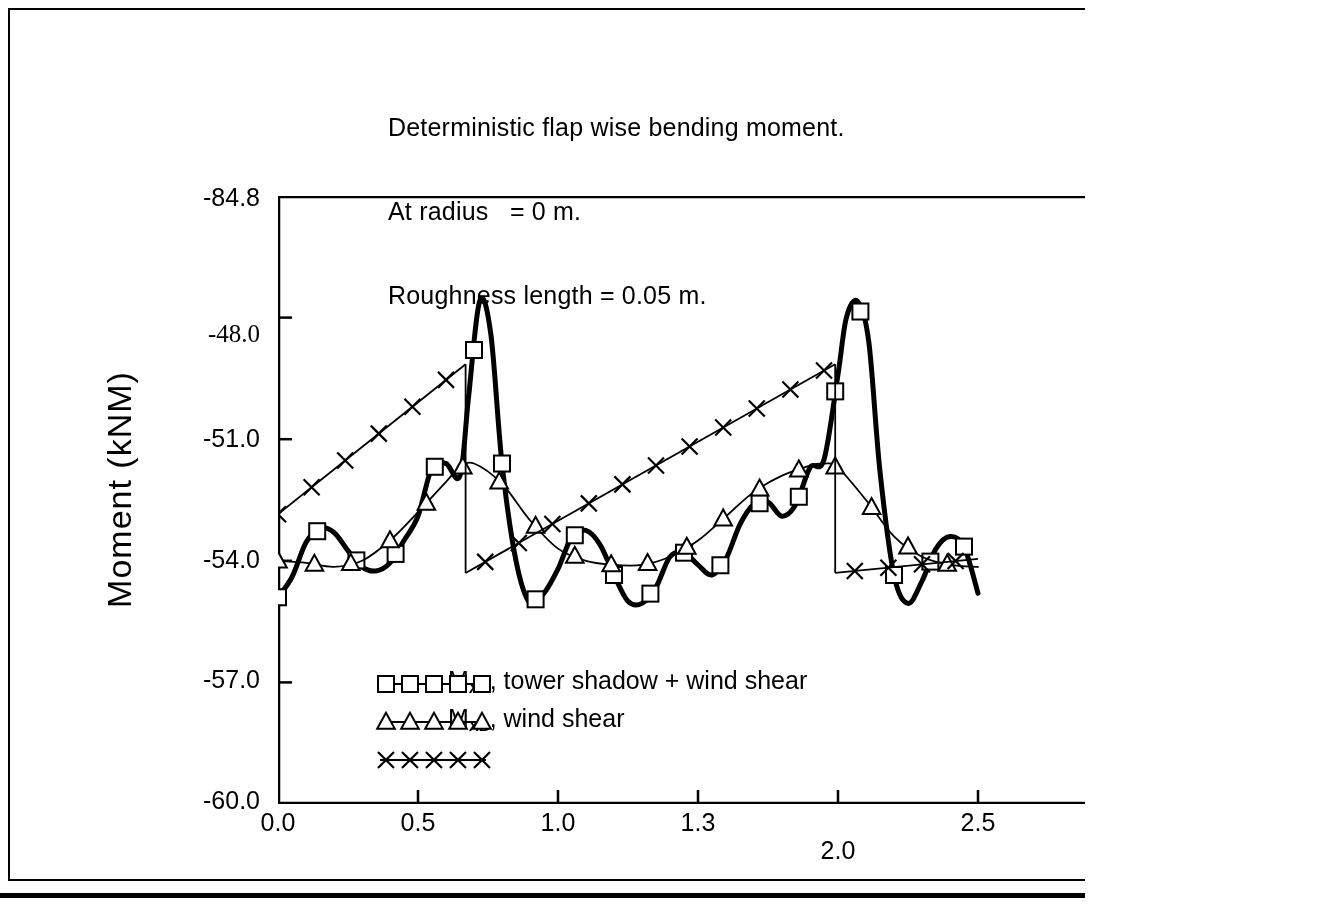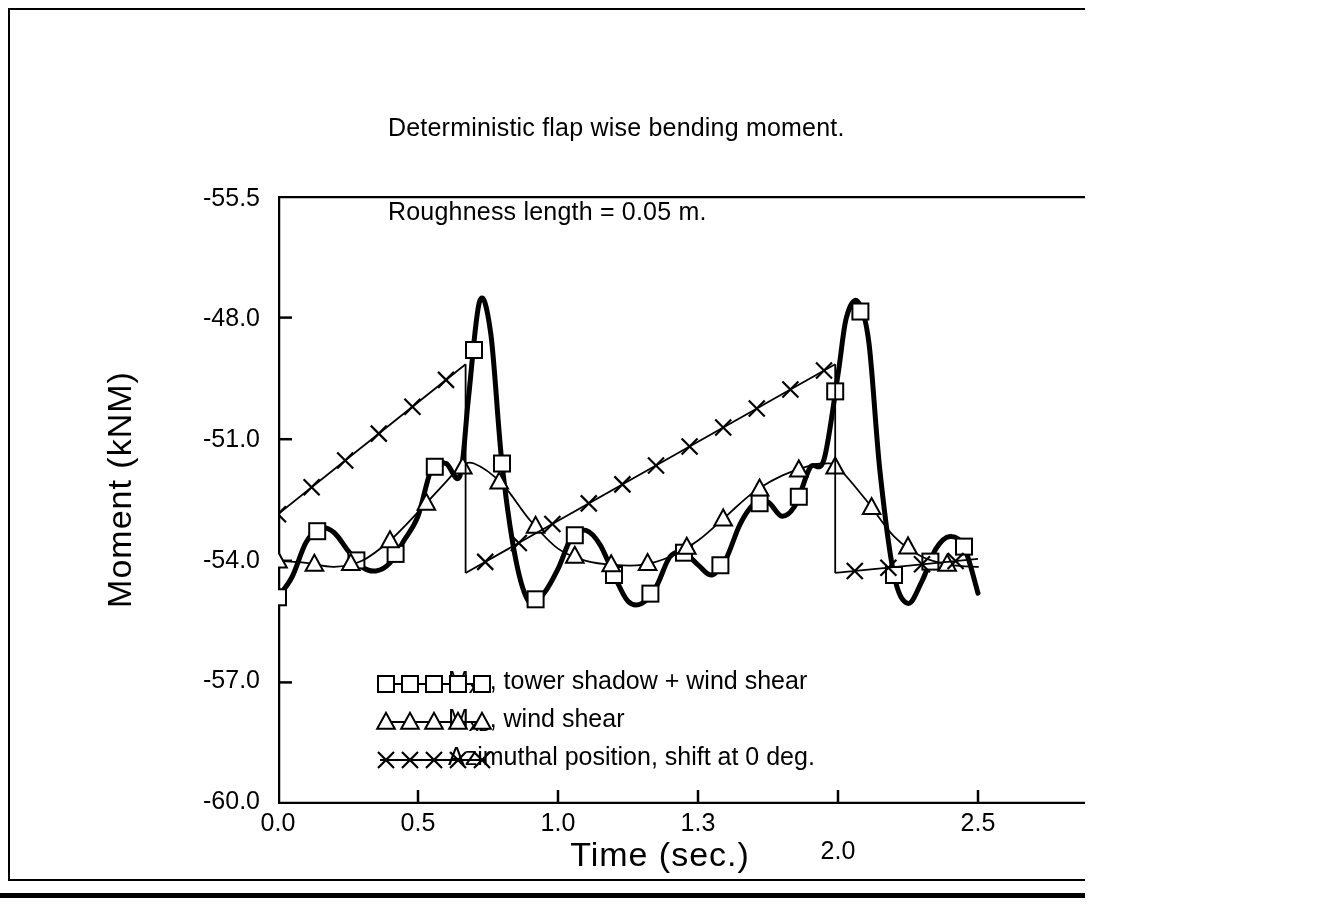--- a/index.html
+++ b/index.html
@@ -130,49 +130,46 @@
 <div id="page">
 
   <div id="frame-top"></div>
   <div id="frame-left"></div>
   <div id="frame-right"></div>
   <div id="frame-bottom"></div>
   <div id="frame-bottom2"></div>
 
   <div id="title-block">
     <div>Deterministic flap wise bending moment.</div>
+    <div>At radius   = 0 m.</div>
     <div>Roughness length = 0.05 m.</div>
   </div>
 
   <div id="ylabel">Moment (kNM)</div>
-  <div id="xlabel">Time (sec.)</div>
-
-  <div class="tick-label-y" style="left:140px; top:183px;">-55.5</div>
-  <div class="tick-label-y" style="left:140px; top:303px;">-48.0</div>
+
+  <div class="tick-label-y" style="left:140px; top:183px;">-84.8</div>
+  <div class="tick-label-y" style="left:140px; top:320px;font-family:Liberation Serif, serif;">-48.0</div>
   <div class="tick-label-y" style="left:140px; top:424px;">-51.0</div>
   <div class="tick-label-y" style="left:140px; top:545px;">-54.0</div>
   <div class="tick-label-y" style="left:140px; top:665px;">-57.0</div>
   <div class="tick-label-y" style="left:140px; top:786px;">-60.0</div>
 
   <div class="tick-label-x" style="left:233px; top:808px;">0.0</div>
   <div class="tick-label-x" style="left:373px; top:808px;">0.5</div>
   <div class="tick-label-x" style="left:513px; top:808px;">1.0</div>
   <div class="tick-label-x" style="left:653px; top:808px;">1.3</div>
   <div class="tick-label-x" style="left:793px; top:808px;margin-top:28px;">2.0</div>
   <div class="tick-label-x" style="left:933px; top:808px;">2.5</div>
   <div class="tick-label-x" style="left:1073px; top:808px;">1.3</div>
 
   <div class="legend-text" style="left:448px; top:666px;">
     <span class="mxb">M</span><sub>XB</sub><span>, tower shadow + wind shear</span>
   </div>
   <div class="legend-text" style="left:448px; top:704px;">
     <span class="mxb">M</span><sub>XB</sub><span>, wind shear</span>
-  </div>
-  <div class="legend-text" style="left:448px; top:742px;">
-    <span>Azimuthal position, shift at 0 deg.</span>
   </div>
 
   <div id="plot">
     <svg id="chart-svg" width="840" height="608" viewBox="0 0 840 608">
       <g id="axes-frame">
           <rect x="1" y="1" width="838" height="606" fill="none" stroke="#000" stroke-width="2.5"></rect>
         </g>
       <g id="ticks">
           <line x1="0" y1="0" x2="14" y2="0" stroke="#000" stroke-width="2.5"></line>
           <line x1="0" y1="121.59999999999997" x2="14" y2="121.59999999999997" stroke="#000" stroke-width="2.5"></line>

